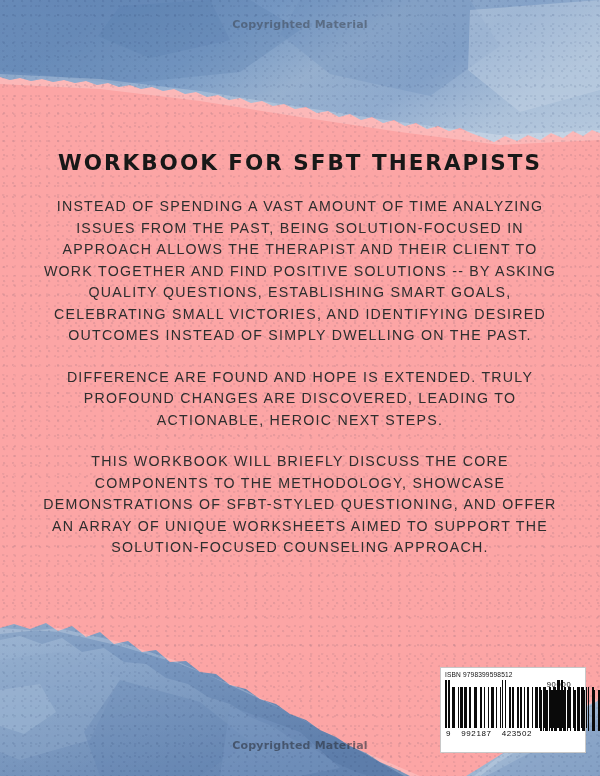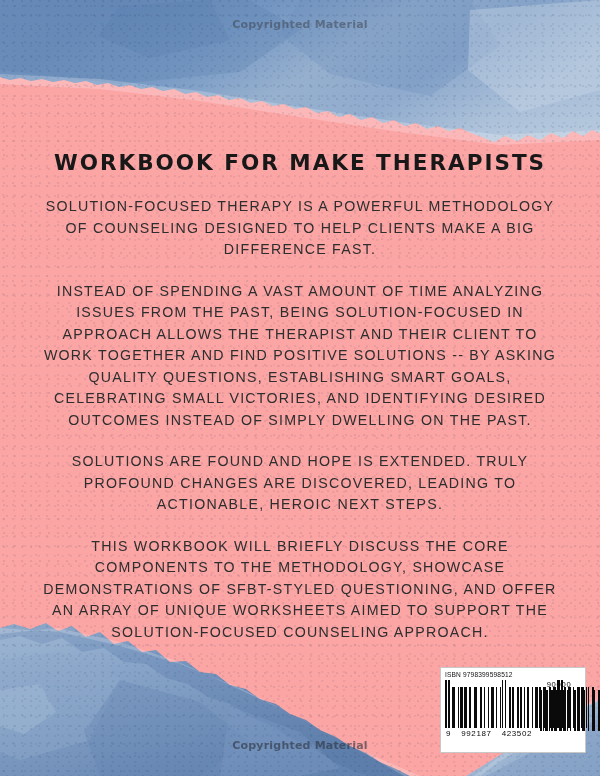--- a/index.html
+++ b/index.html
@@ -271,26 +271,25 @@
                L500,756 L538,732 L576,710 L600,696 Z" fill="#ffffff" opacity="0.18"></path>
     </g>
   </svg>
 
   <div class="grain"></div>
 
   <div class="watermark watermark-top">Copyrighted Material</div>
 
   <div class="content">
 
-    <div class="title">WORKBOOK FOR MAKE THERAPISTS</div>
+    <div class="title">WORKBOOK FOR SFBT THERAPISTS</div>
 
     <div class="body-copy">
-      <p class="para">SOLUTION-FOCUSED THERAPY IS A POWERFUL METHODOLOGY OF COUNSELING DESIGNED TO HELP CLIENTS MAKE A BIG DIFFERENCE FAST.</p>
       <p class="para">INSTEAD OF SPENDING A VAST AMOUNT OF TIME ANALYZING ISSUES FROM THE PAST, BEING SOLUTION-FOCUSED IN APPROACH ALLOWS THE THERAPIST AND THEIR CLIENT TO WORK TOGETHER AND FIND POSITIVE SOLUTIONS -- BY ASKING QUALITY QUESTIONS, ESTABLISHING SMART GOALS, CELEBRATING SMALL VICTORIES, AND IDENTIFYING DESIRED OUTCOMES INSTEAD OF SIMPLY DWELLING ON THE PAST.</p>
-      <p class="para">SOLUTIONS ARE FOUND AND HOPE IS EXTENDED. TRULY PROFOUND CHANGES ARE DISCOVERED, LEADING TO ACTIONABLE, HEROIC NEXT STEPS.</p>
+      <p class="para">DIFFERENCE ARE FOUND AND HOPE IS EXTENDED. TRULY PROFOUND CHANGES ARE DISCOVERED, LEADING TO ACTIONABLE, HEROIC NEXT STEPS.</p>
       <p class="para">THIS WORKBOOK WILL BRIEFLY DISCUSS THE CORE COMPONENTS TO THE METHODOLOGY, SHOWCASE DEMONSTRATIONS OF SFBT-STYLED QUESTIONING, AND OFFER AN ARRAY OF UNIQUE WORKSHEETS AIMED TO SUPPORT THE SOLUTION-FOCUSED COUNSELING APPROACH.</p>
     </div>
   </div>
 
   <div class="watermark watermark-bottom">Copyrighted Material</div>
 
   <div class="barcode-box">
     <div class="isbn-line">ISBN 9798399598512</div>
 
     <div class="barcode-row">

